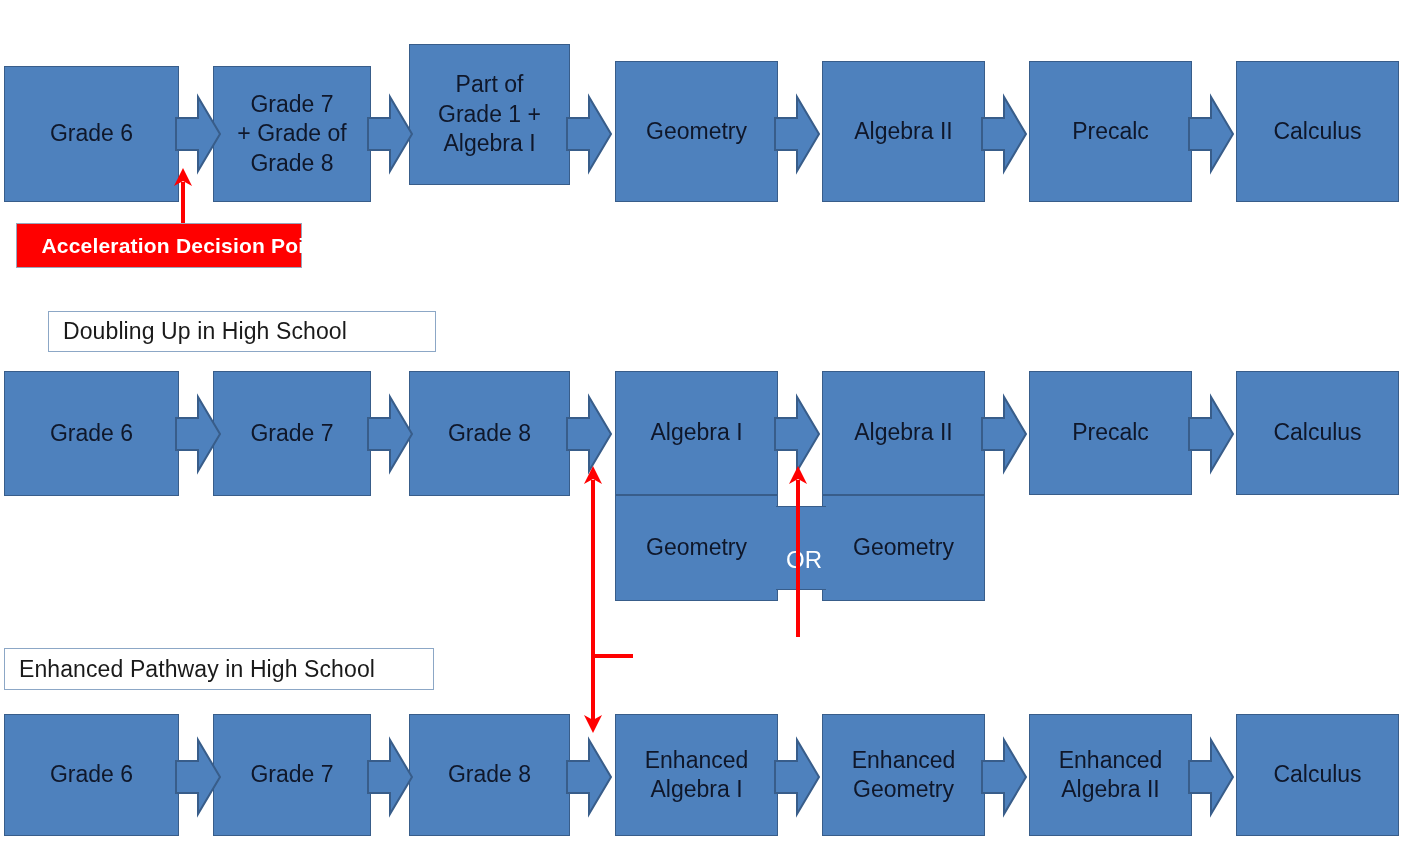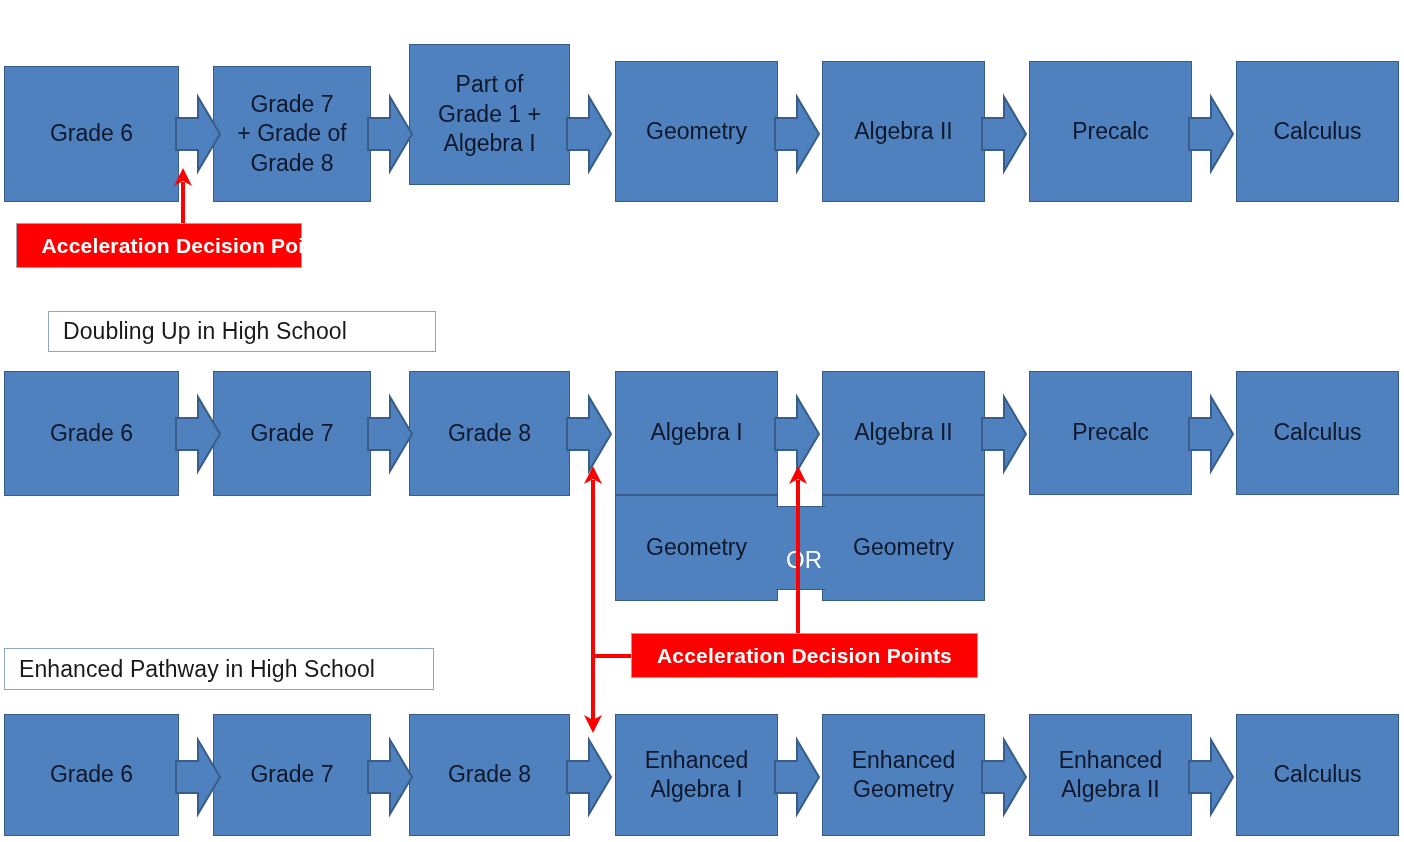--- a/index.html
+++ b/index.html
@@ -336,17 +336,14 @@
   </div>
   <div class="redline" style="left:591px;top:654px;width:42px;height:4px;"></div>
 
   <div class="redline" style="left:796px;top:480px;width:4px;height:157px;"></div>
   <div class="redarrow" style="left:788px;top:466px;">
     <svg width="20" height="20" viewBox="0 0 20 20">
       <path d="M10,0 L19,18 L10,13 L1,18 Z" fill="#FF0000"></path>
     </svg>
   </div>
 
-  <div class="redbox" style="left:631px;top:633px;width:347px;height:45px;">
-    <span>Acceleration Decision Points</span>
-  </div>
 
 </div>
 
 </body></html>

